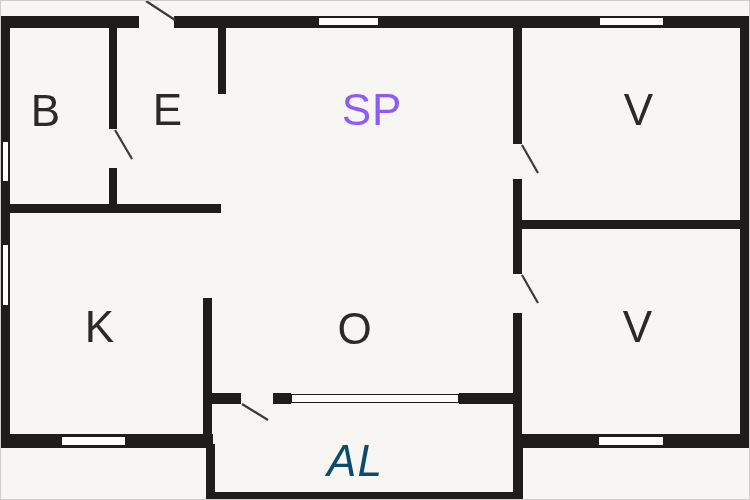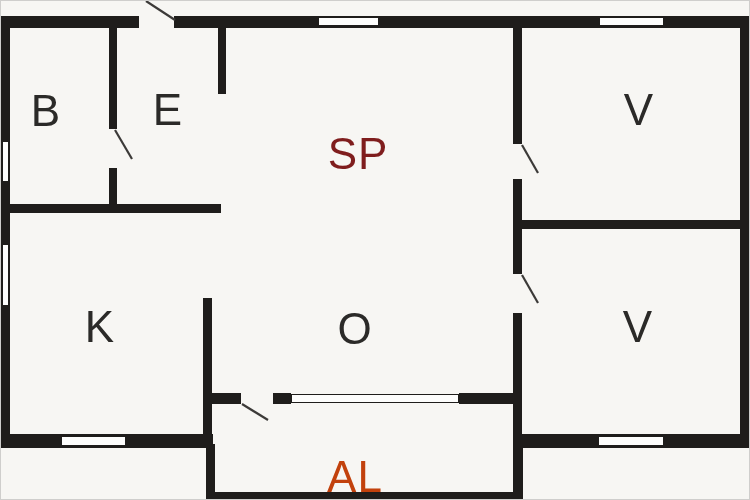--- a/index.html
+++ b/index.html
@@ -66,19 +66,19 @@
     <div class="window" style="background: rgb(253, 253, 252); border-color: rgb(31, 29, 27); left: 290px; top: 393px; width: 168px; height: 9px;"></div>
     <svg class="swing-layer" width="750" height="500" viewBox="0 0 750 500" xmlns="http://www.w3.org/2000/svg">
       <line x1="145" y1="0" x2="174" y2="19" stroke="#3c3a38" stroke-width="2.2"></line>
       <line x1="114" y1="129" x2="131" y2="158" stroke="#3c3a38" stroke-width="2.2"></line>
       <line x1="521" y1="144" x2="537" y2="172" stroke="#3c3a38" stroke-width="2.2"></line>
       <line x1="521" y1="274" x2="537" y2="302" stroke="#3c3a38" stroke-width="2.2"></line>
       <line x1="241" y1="403" x2="267" y2="419" stroke="#3c3a38" stroke-width="2.2"></line>
     </svg>
 <div class="room-label" style="left: 45px; top: 110px; color: rgb(43, 42, 40);">B</div>
     <div class="room-label" style="left: 167px; top: 109px; color: rgb(43, 42, 40);">E</div>
-    <div class="room-label" style="left: 357px; top: 109px; color: #7f1d1d; margin-top: 44px;">SP</div>
+    <div class="room-label" style="left: 371px; top: 109px; color: #8b5cf6;">SP</div>
     <div class="room-label" style="left: 638px; top: 109px; color: rgb(43, 42, 40);">V</div>
     <div class="room-label" style="left: 99px; top: 326px; color: rgb(43, 42, 40);">K</div>
     <div class="room-label" style="left: 354px; top: 328px; color: rgb(43, 42, 40);">O</div>
     <div class="room-label" style="left: 637px; top: 326px; color: rgb(43, 42, 40);">V</div>
-    <div class="room-label" style="left: 354px; top: 476px; color: #c2410c;">AL</div>
+    <div class="room-label" style="left: 354px; top: 460px; color: #0c4a6e; font-style: italic;">AL</div>
   </div>
 
 </body></html>

